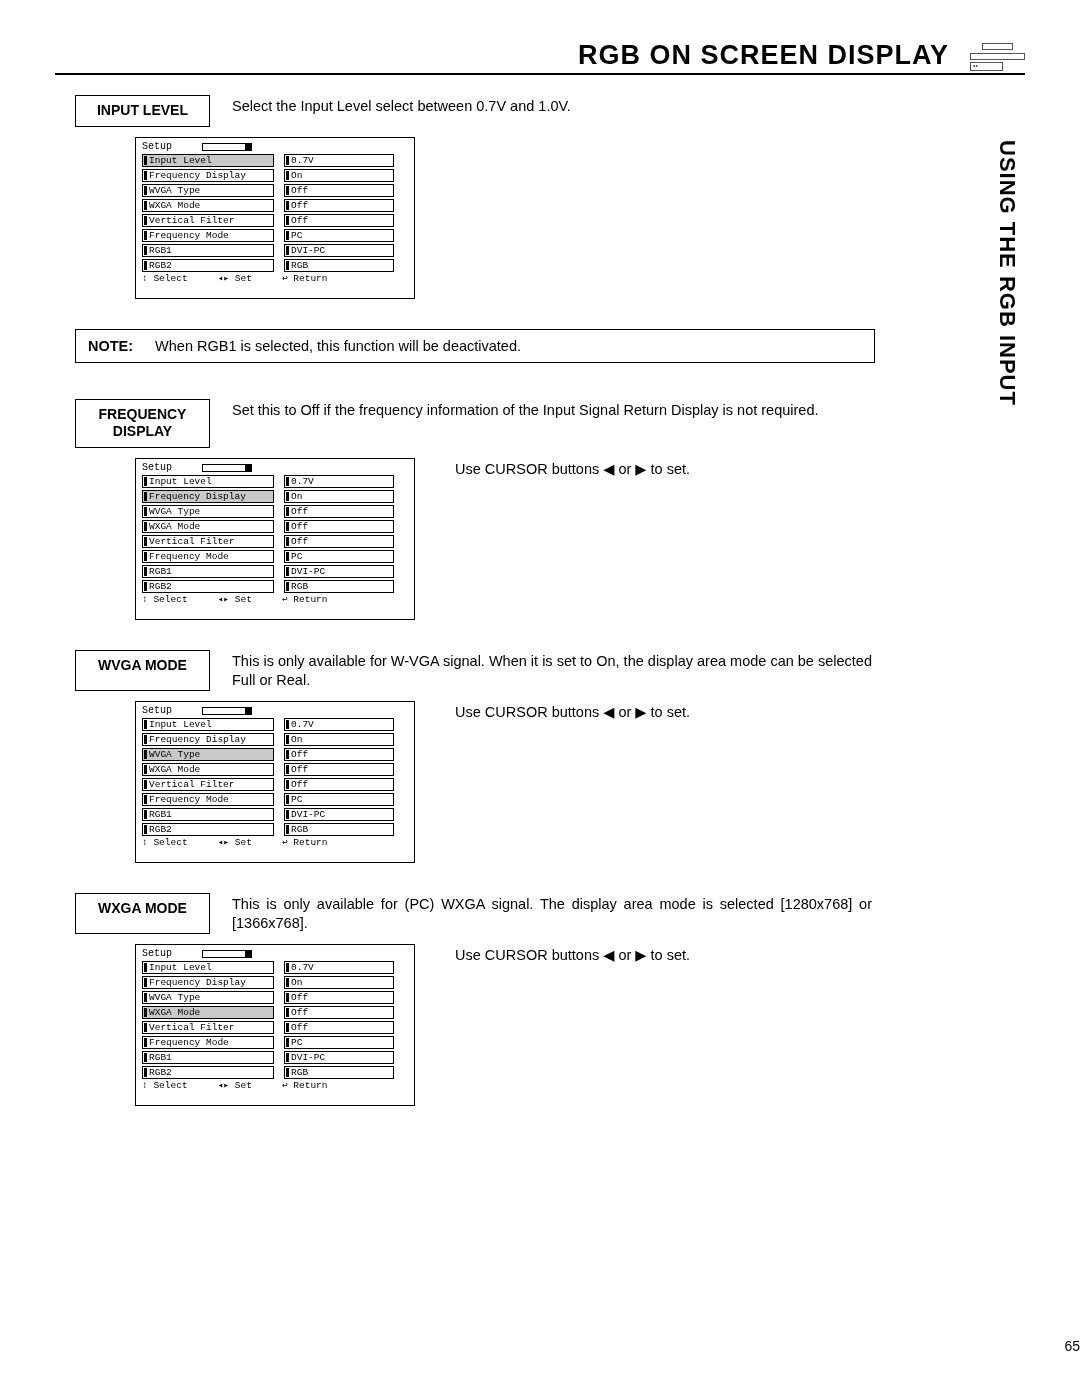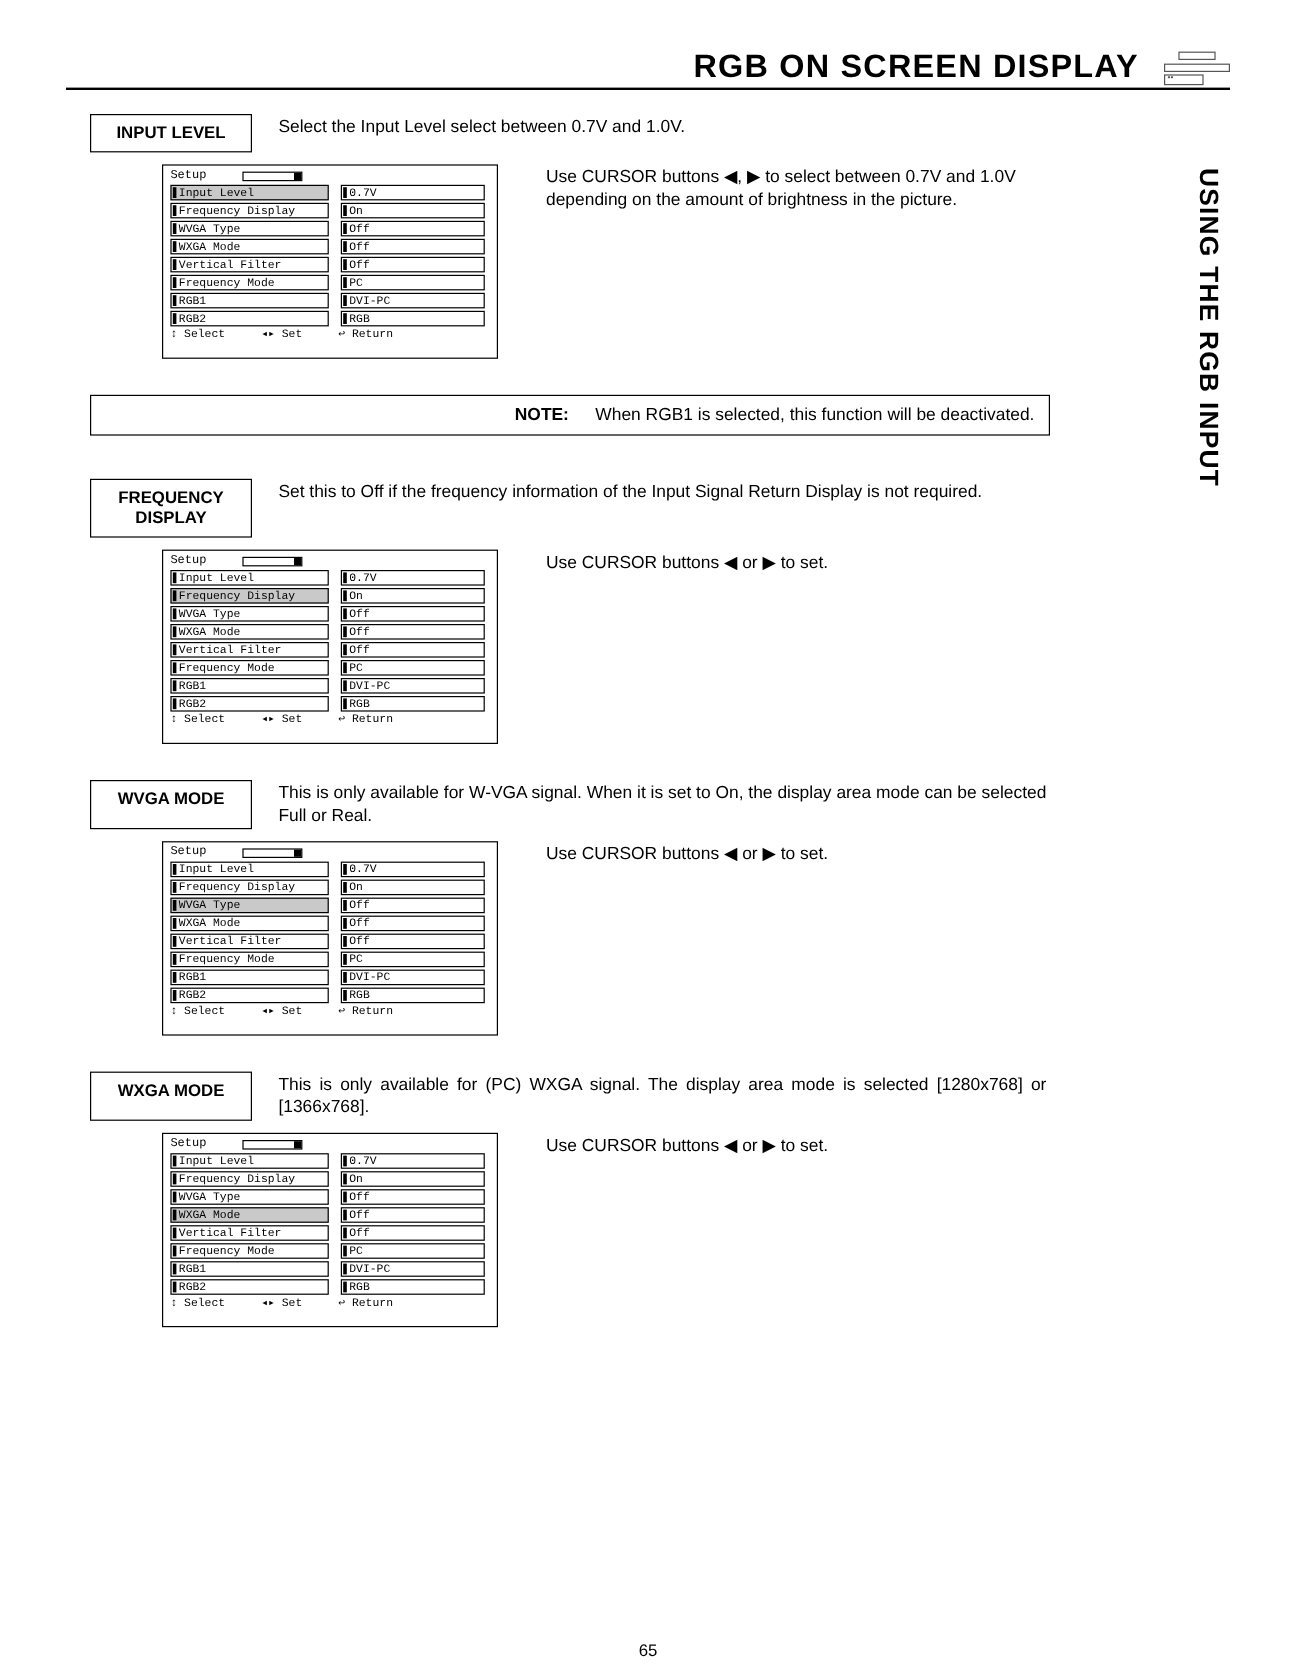--- a/index.html
+++ b/index.html
@@ -116,21 +116,21 @@
     padding: 1px 2px 1px 6px;
     position: relative;
     white-space: nowrap;
   }
   .setup-cell-l::before {
     content:"";
     position:absolute; left:1px; top:1px; bottom:1px; width:3px; background:#000;
   }
   .setup-cell-r {
     border:1px solid #000;
-    width: 120px;
+    width: 110px;
     margin-left: 10px;
     padding: 1px 2px 1px 6px;
     position: relative;
     white-space: nowrap;
   }
   .setup-cell-r::before {
     content:"";
     position:absolute; left:1px; top:1px; bottom:1px; width:3px; background:#000;
   }
   .setup-row.hl .setup-cell-l { background:#c9c9c9; }
@@ -148,28 +148,27 @@
     max-width: 440px;
     line-height: 1.35;
     padding-top: 2px;
   }
   .note-box {
     border: 1.5px solid #000;
     padding: 8px 12px;
     font-size: 14.5px;
     margin: 26px 150px 36px 20px;
     display:flex;
-    justify-content:flex-end;
   }
   .note-box .lbl { font-weight:700; margin-right:22px; flex:0 0 auto;}
   .page-num {
     position: absolute;
-    bottom: 14px;
+    bottom: 43px;
     left: 0; right: 0;
-    text-align: center;
+    text-align: right;
     font-size: 14px;
   }
 </style>
 </head>
 <body>
 
 <div class="page">
 
   <div class="title-row">
     <div class="title">RGB ON SCREEN DISPLAY</div>
@@ -225,21 +224,20 @@
             <div class="setup-row">
               <div class="setup-cell-l">RGB2</div>
               <div class="setup-cell-r">RGB</div>
             </div>
             <div class="setup-footer">
               <span>↕ Select</span>
               <span>◂▸ Set</span>
               <span>↩ Return</span>
             </div>
           </div>
-          <div class="side-note">Use CURSOR buttons ◀, ▶ to select between 0.7V and 1.0V depending on the amount of brightness in the picture.</div>
         </div>
       </div>
       <div class="note-box">
         <span class="lbl">NOTE:</span>
         <span>When RGB1 is selected, this function will be deactivated.</span>
       </div>
       <div class="section">
         <div class="sec-head-row">
           <div class="sec-label">FREQUENCY<br>DISPLAY</div>
           <div class="sec-desc">Set this to Off if the frequency information of the Input Signal Return Display is not required.</div>

